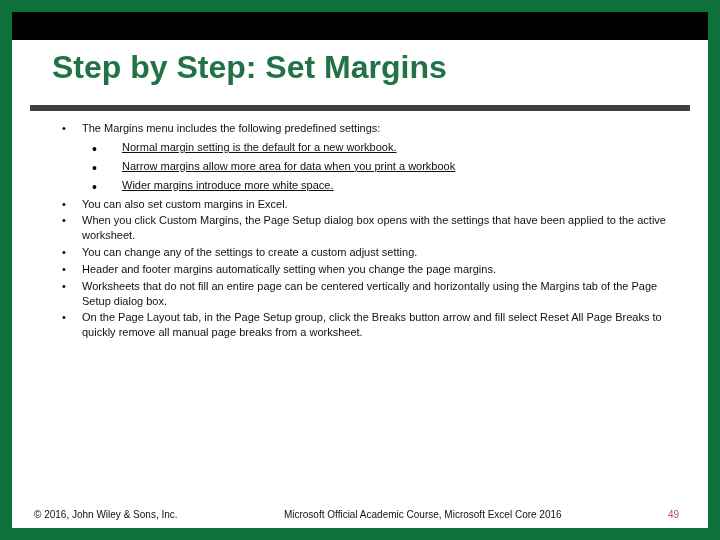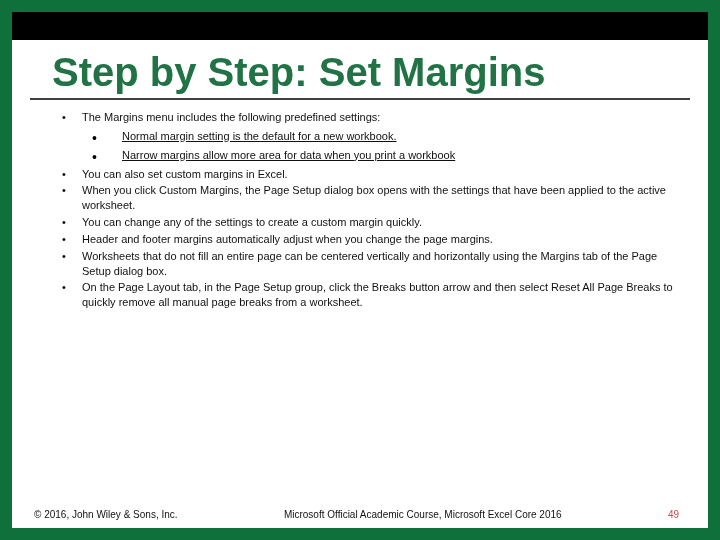--- a/index.html
+++ b/index.html
@@ -18,25 +18,25 @@
     position: relative;
     background: #fff;
   }
   .title-band {
     background: #000;
     height: 28px;
     width: 100%;
   }
   .title {
     color: #217346;
-    font-size: 40px;
+    font-size: 32px;
     font-weight: 700;
-    padding: 10px 22px 4px 22px;
+    padding: 10px 22px 20px 22px;
     line-height: 1.1;
-    border-bottom: 2px solid #404040;
+    border-bottom: 6px solid #404040;
     margin: 0 18px 10px 18px;
   }
   .content {
     padding: 0 32px 0 50px;
     font-size: 11px;
     line-height: 1.35;
     color: #111;
   }
   .lvl1 {
     position: relative;
@@ -92,26 +92,27 @@
 
 <div class="slide-frame">
   <div class="title-band"></div>
 
   <div class="title">Step by Step: Set Margins</div>
 
   <div class="content">
     <div class="lvl1">The Margins menu includes the following predefined settings:</div>
     <div class="lvl2">Normal margin setting is the default for a new workbook.</div>
     <div class="lvl2">Narrow margins allow more area for data when you print a workbook</div>
+    <div class="lvl2">Wider margins introduce more white space.</div>
     <div class="lvl1">You can also set custom margins in Excel.</div>
     <div class="lvl1">When you click Custom Margins, the Page Setup dialog box opens with the settings that have been applied to the active worksheet.</div>
-    <div class="lvl1">You can change any of the settings to create a custom margin quickly.</div>
-    <div class="lvl1">Header and footer margins automatically adjust when you change the page margins.</div>
+    <div class="lvl1">You can change any of the settings to create a custom adjust setting.</div>
+    <div class="lvl1">Header and footer margins automatically setting when you change the page margins.</div>
     <div class="lvl1">Worksheets that do not fill an entire page can be centered vertically and horizontally using the Margins tab of the Page Setup dialog box.</div>
-    <div class="lvl1">On the Page Layout tab, in the Page Setup group, click the Breaks button arrow and then select Reset All Page Breaks to quickly remove all manual page breaks from a worksheet.</div>
+    <div class="lvl1">On the Page Layout tab, in the Page Setup group, click the Breaks button arrow and fill select Reset All Page Breaks to quickly remove all manual page breaks from a worksheet.</div>
   </div>
 
   <div class="footer">
     <span>© 2016, John Wiley &amp; Sons, Inc.</span>
     <span class="center">Microsoft Official Academic Course, Microsoft Excel Core 2016</span>
     <span class="page">49</span>
   </div>
 </div>
 
 </body></html>

